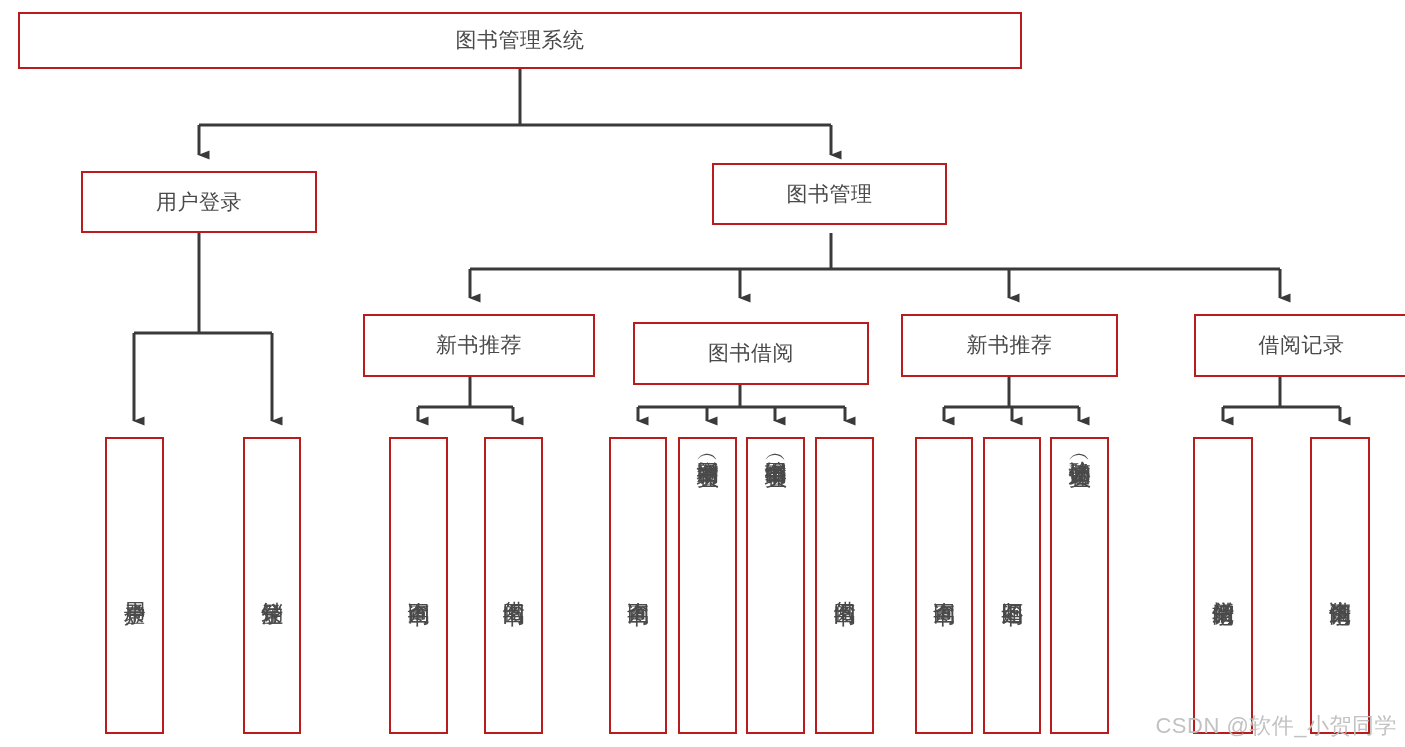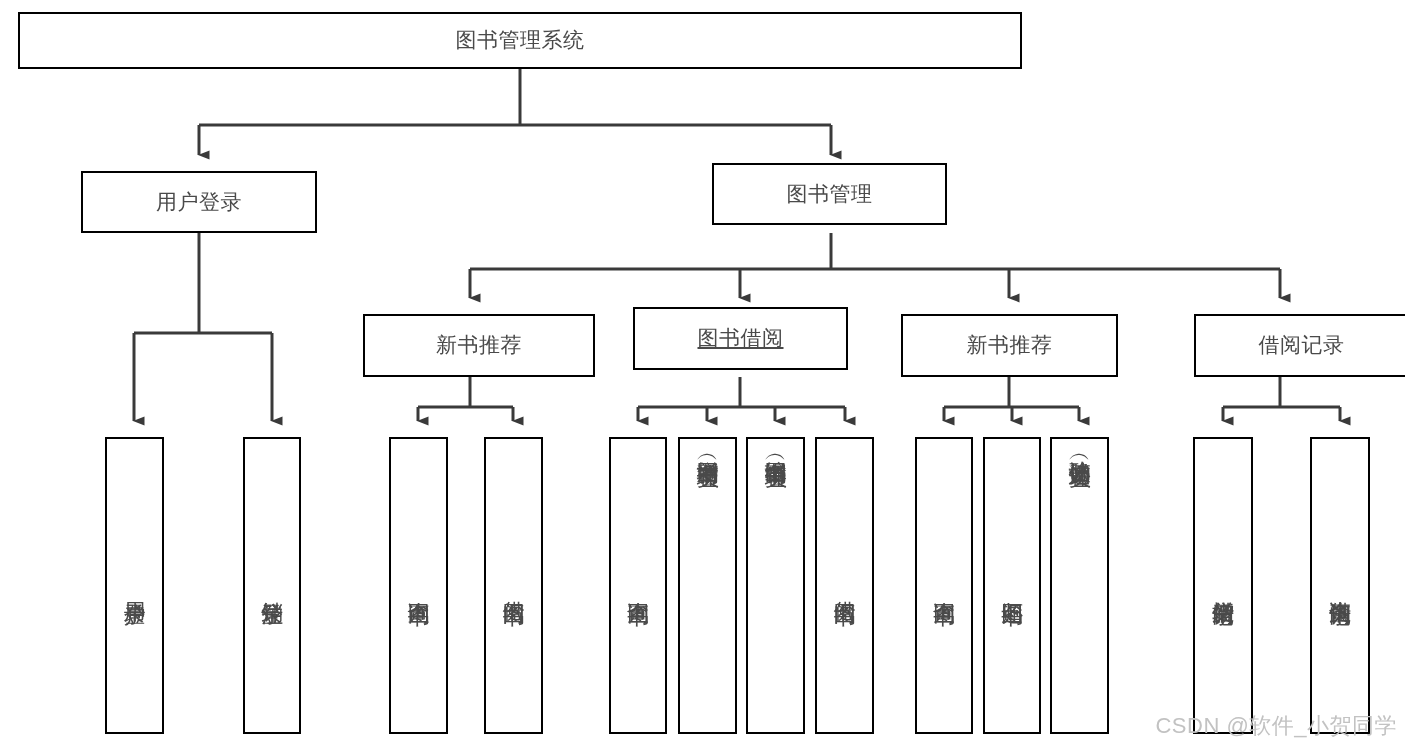--- a/index.html
+++ b/index.html
@@ -21,21 +21,21 @@
     position: absolute;
     left: 0;
     top: 0;
     width: 1405px;
     height: 747px;
   }
   .node {
     position: absolute;
     box-sizing: border-box;
     background: #ffffff;
-    border: 2px solid #000000;
+    border: 2px solid #b91c1c;
     display: flex;
     align-items: center;
     justify-content: center;
     color: #4a4a4a;
   }
   .node-label {
     font-size: 21px;
     line-height: 1.18;
     letter-spacing: 0.5px;
     color: #4a4a4a;
@@ -150,21 +150,21 @@
   <div class="node" style="left:81px; top:171px; width:236px; height:62px;">
     <span class="node-label">用户登录</span>
   </div>
   <div class="node" style="left:712px; top:163px; width:235px; height:62px;">
     <span class="node-label">图书管理</span>
   </div>
 
   <div class="node" style="left:363px; top:314px; width:232px; height:63px;">
     <span class="node-label">新书推荐</span>
   </div>
-  <div class="node" style="left:633px; top:307px; width:215px; height:63px;text-decoration:underline;">
+  <div class="node" style="left:633px; top:322px; width:236px; height:63px;">
     <span class="node-label">图书借阅</span>
   </div>
   <div class="node" style="left:901px; top:314px; width:217px; height:63px;">
     <span class="node-label">新书推荐</span>
   </div>
   <div class="node" style="left:1173px; top:314px; width:215px; height:63px;margin-left:21px;">
     <span class="node-label">借阅记录</span>
   </div>
 
   <div class="node leaf leaf-centered" style="left:105px; top:437px; width:59px; height:297px;">

